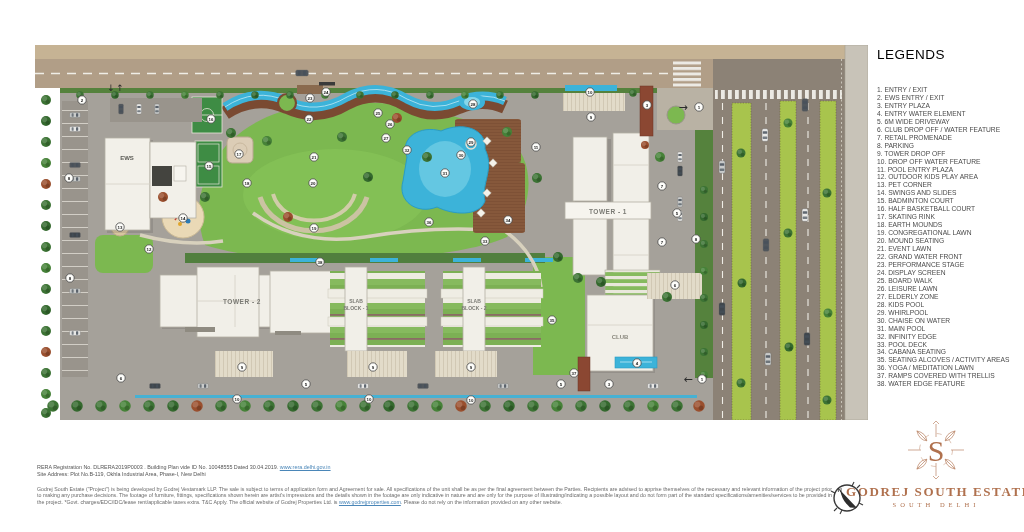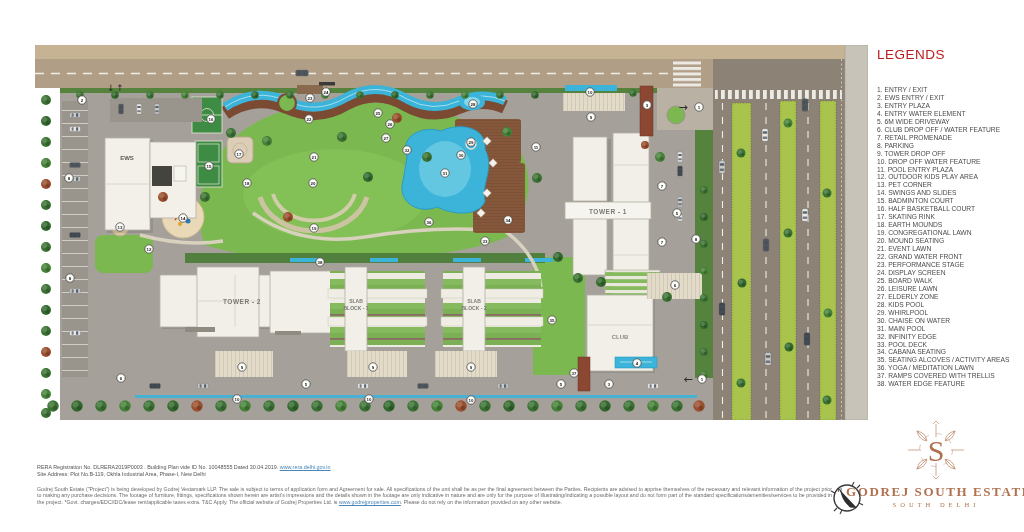--- a/index.html
+++ b/index.html
@@ -1,21 +1,21 @@
 <!DOCTYPE html>
 <html><head>
 <meta charset="utf-8">
 <style>
   html,body{margin:0;padding:0;background:#fff;}
   .page{position:relative;width:1024px;height:532px;background:#ffffff;overflow:hidden;
         font-family:"Liberation Sans", sans-serif;}
   .plan-svg{position:absolute;left:35px;top:45px;width:833px;height:375px;}
   
   .legend{position:absolute;left:877px;top:47px;width:145px;color:#3c3c3c;}
-  .legend-title{font-size:13.5px;letter-spacing:.5px;color:#b91c1c;}
+  .legend-title{font-size:13.5px;letter-spacing:.5px;color:#000000;}
   .legend-items{margin-top:24px;}
   .legend-item{font-size:6.7px;line-height:7.95px;color:#4a4a4a;white-space:nowrap;}
   
   .footer{position:absolute;left:37px;top:464px;width:795px;color:#555;}
   .rera-line{font-size:5.4px;line-height:7.4px;white-space:nowrap;}
   .site-line{font-size:5.4px;line-height:7.4px;white-space:nowrap;}
   .disclaimer{margin:7px 0 0 0;font-size:5.25px;line-height:6.5px;color:#6a6a6a;text-align:justify;}
   .lnk{color:#4a86b8;text-decoration:underline;cursor:pointer;}
   
   .brand{position:absolute;left:828px;top:420px;width:196px;height:108px;}

